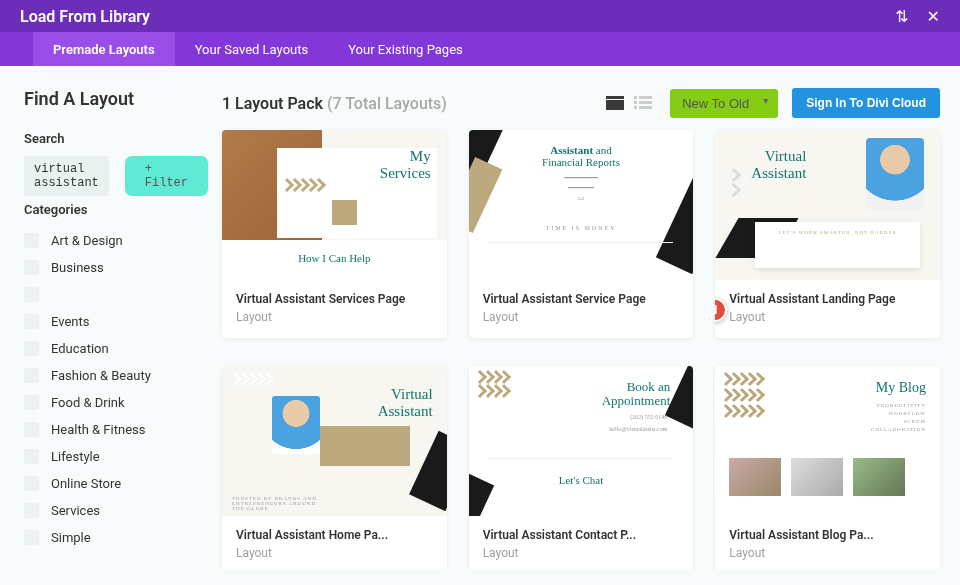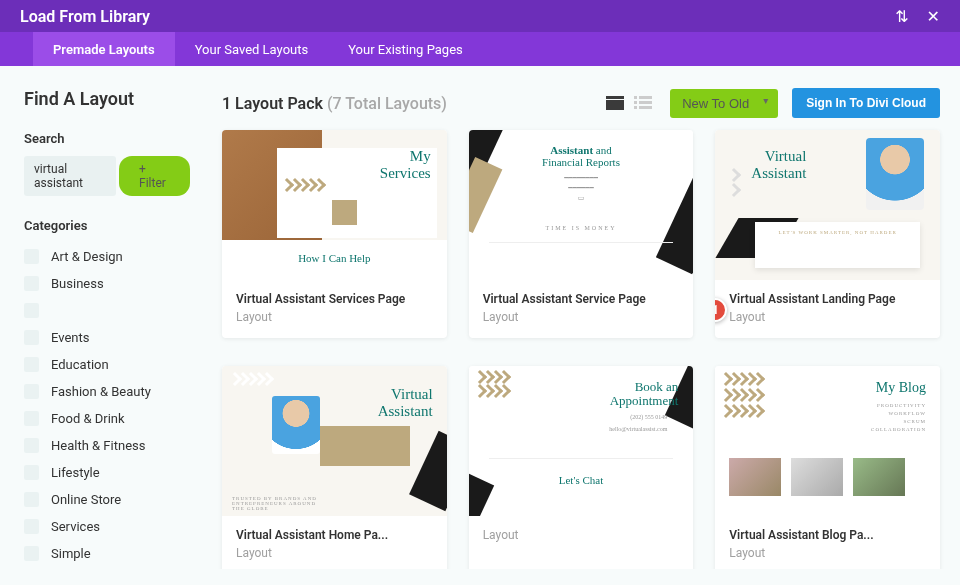--- a/index.html
+++ b/index.html
@@ -8,23 +8,23 @@
 .header-title { color: #fff; font-size: 16px; font-weight: 600; }
 .header-icons { display: flex; gap: 18px; align-items: center; }
 .header-icons span { color: #fff; cursor: pointer; font-size: 16px; }
 .tabbar { background: #8337d8; height: 34px; display: flex; align-items: stretch; }
 .tab { color: #fff; font-size: 13px; padding: 0 20px; display: flex; align-items: center; cursor: pointer; }
 .tab.active { background: #9b4de8; font-weight: 600; margin-left: 33px; }
 .main { display: flex; height: calc(585px - 48px - 34px); }
 .sidebar { width: 210px; padding: 22px 20px 0 24px; flex-shrink: 0; overflow-y: auto; }
 .sidebar-title { font-size: 18px; font-weight: 600; color: #333; margin-bottom: 22px; }
 .section-label { font-size: 13px; color: #333; font-weight: 600; margin-bottom: 10px; }
-.search-row { display: flex; gap: 3px; margin-bottom: 22px; }
+.search-row { display: flex; gap: 16px; margin-bottom: 6px; font-family: Liberation Mono, monospace; }
 .search-tag { background: #e9f1f1; color: #333; font-size: 12px; padding: 6px 10px; border-radius: 3px; }
-.filter-btn { background: #84cc16; color: #555; font-size: 12px; padding: 6px 20px; border-radius: 13px; cursor: pointer; }
+.filter-btn { background: #5eead4; color: #555; font-size: 12px; padding: 6px 20px; border-radius: 7px; cursor: pointer; }
 .cat-list { list-style: none; }
 .cat-item { display: flex; align-items: center; gap: 12px; padding: 6px 0; cursor: pointer; }
 .cat-check { width: 15px; height: 15px; background: #eaf2f2; border-radius: 2px; flex-shrink: 0; }
 .cat-label { font-size: 13px; color: #333; }
 .content { flex: 1; padding: 22px 20px 0 12px; overflow-y: auto; }
 .content-head { display: flex; align-items: center; justify-content: space-between; margin-bottom: 12px; }
 .pack-count { font-size: 16px; color: #333; font-weight: 600; }
 .pack-count .muted { color: #a8a8a8; font-weight: 500; }
 .head-controls { display: flex; align-items: center; gap: 14px; }
 .view-toggle { display: flex; gap: 10px; align-items: center; margin-right: 4px; }
@@ -246,27 +246,28 @@
               <span></span>
               <span></span>
             </div>
           <div class="chev beige" style="left:6px;top:20px">
               <span></span>
               <span></span>
               <span></span>
               <span></span>
             </div>
           <div class="th-diag" style="right:-20px;top:-10px;width:35px;height:70px;transform:rotate(25deg)"></div>
-          <div class="th-text" style="right:15px;top:14px;text-align:right;font-size:13px;line-height:1.1">Book an<br>Appointment</div>
+          <div class="th-text" style="right:23px;top:14px;text-align:right;font-size:13px;line-height:1.1">Book an<br>Appointment</div>
           <div class="th-text th-small" style="right:26px;top:48px;text-align:right;font-size:6px">(202) 555 0149<br><br>hello@virtualassist.com</div>
           <div style="position:absolute;left:20px;right:20px;top:92px;height:1px;background:#eee"></div>
           <div class="th-text" style="left:0;right:0;top:108px;text-align:center;font-size:11px">Let's Chat</div>
           <div class="th-diag" style="left:-18px;top:110px;width:32px;height:60px;transform:rotate(25deg)"></div>
         </div>
         <div class="card-body">
+          <div class="card-title">Virtual Assistant Contact P...</div>
           <div class="card-sub">Layout</div>
         </div>
       </div>
 
       <div class="card">
         <div class="thumb" style="background:#fff">
           <div class="chev beige" style="left:6px;top:8px">
               <span></span>
               <span></span>
               <span></span>

